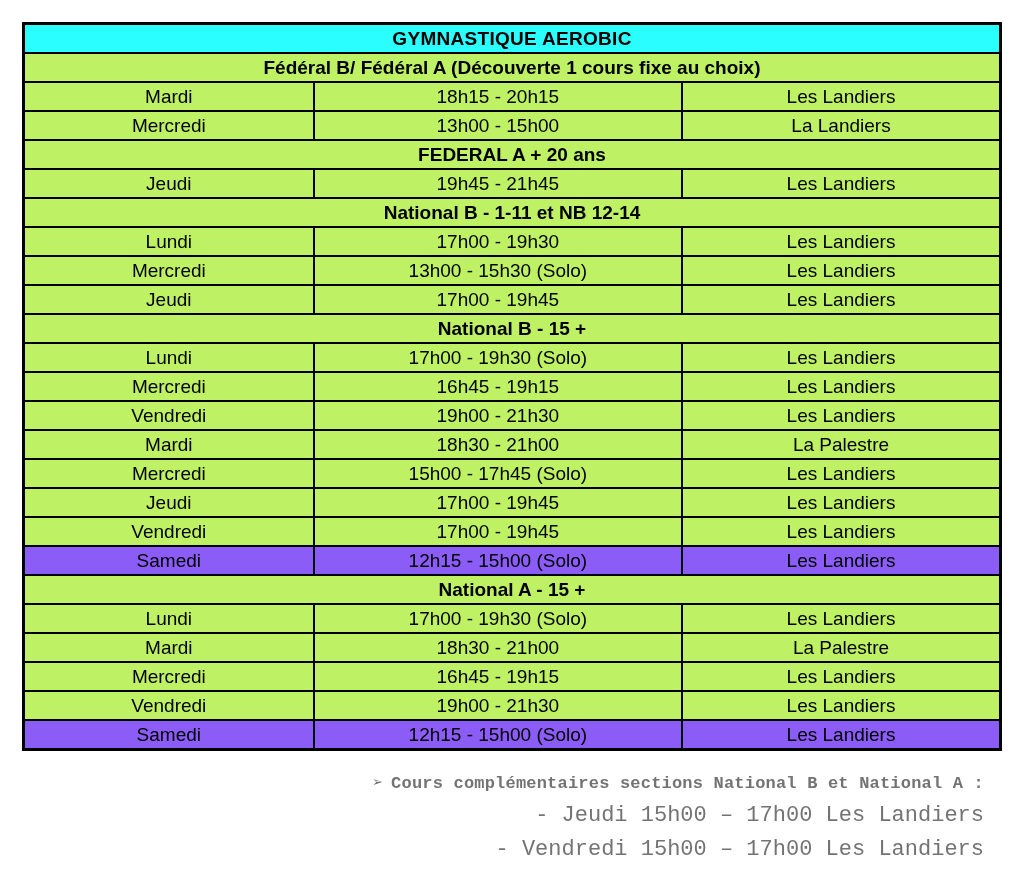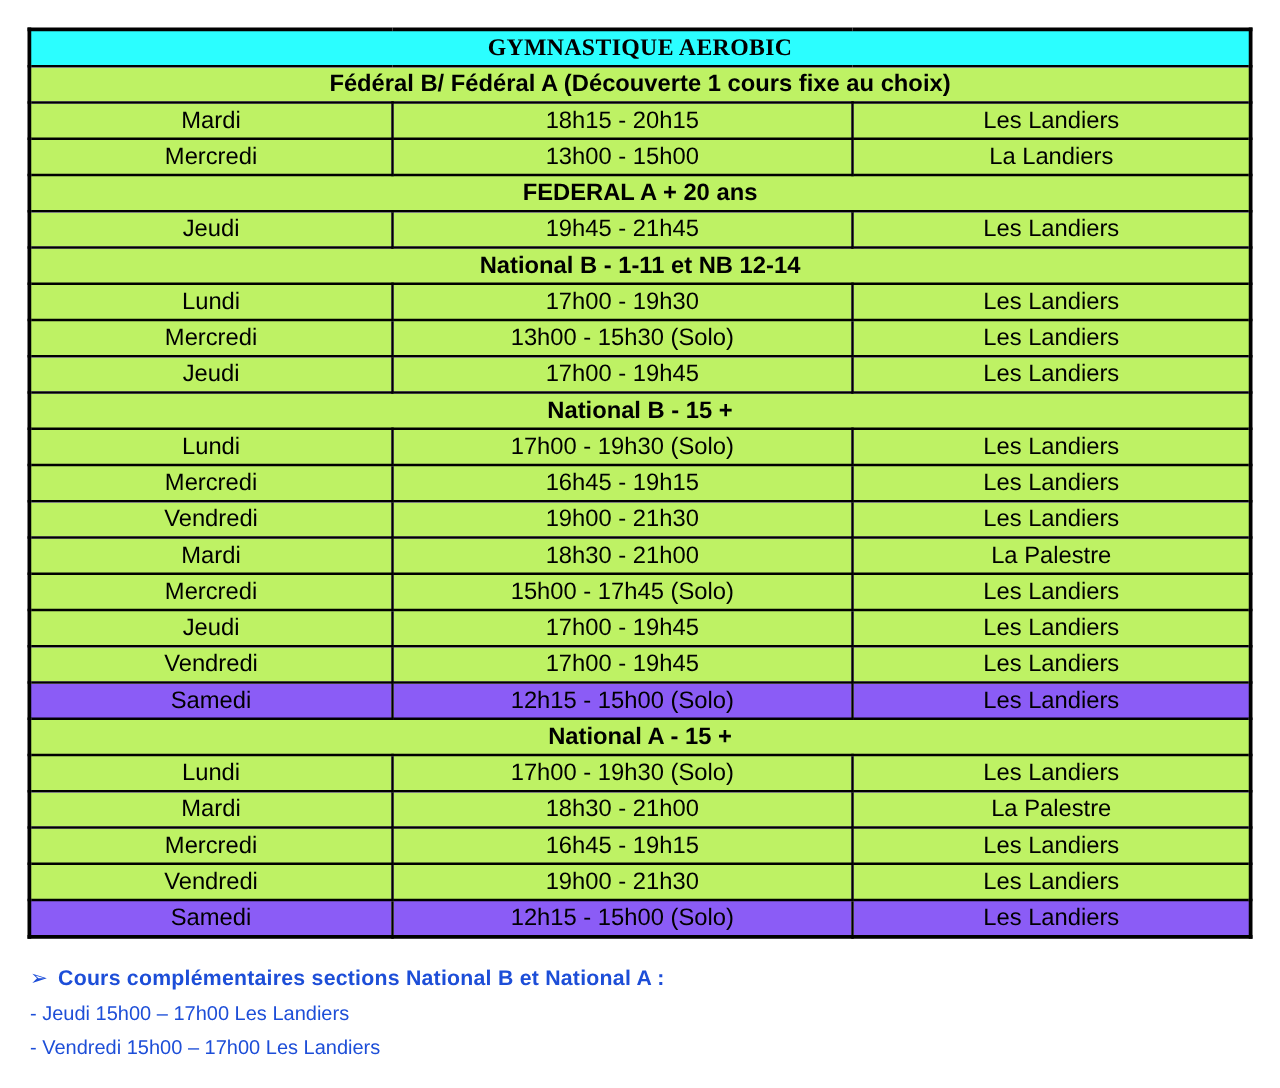--- a/index.html
+++ b/index.html
@@ -33,55 +33,55 @@
     font-size: 19px;
     color: #000000;
     overflow: hidden;
     white-space: nowrap;
   }
   th.table-title {
     background: #2bfeff;
     font-weight: bold;
     font-size: 20px;
     letter-spacing: 0.3px;
-    font-family: Liberation Serif, serif;
   }
   td.section-header {
     background: #bef264;
     font-weight: bold;
     font-size: 19px;
   }
   tr.data-row td {
     background: #bef264;
     font-weight: normal;
   }
   tr.data-row.highlight td {
     background: #8b5cf6;
   }
   .notes {
     position: absolute;
     left: 24px;
     top: 772px;
     width: 960px;
-    color: #1d4ed8;
-    font-family: Liberation Sans, sans-serif;
+    color: #737373;
+    font-family: Liberation Mono, monospace;
+    text-align: right;
   }
   .notes-heading {
     font-weight: bold;
     font-size: 17px;
     margin-bottom: 10px;
     letter-spacing: 0.2px;
   }
   .notes-heading .bullet {
     font-weight: normal;
     font-size: 17px;
     margin-right: 8px;
   }
   .note-line {
-    font-size: 16px;
+    font-size: 22px;
     margin-bottom: 9px;
   }
 </style>
 </head>
 <body>
 
 <div class="page">
 
   <table class="schedule">
     <colgroup>

